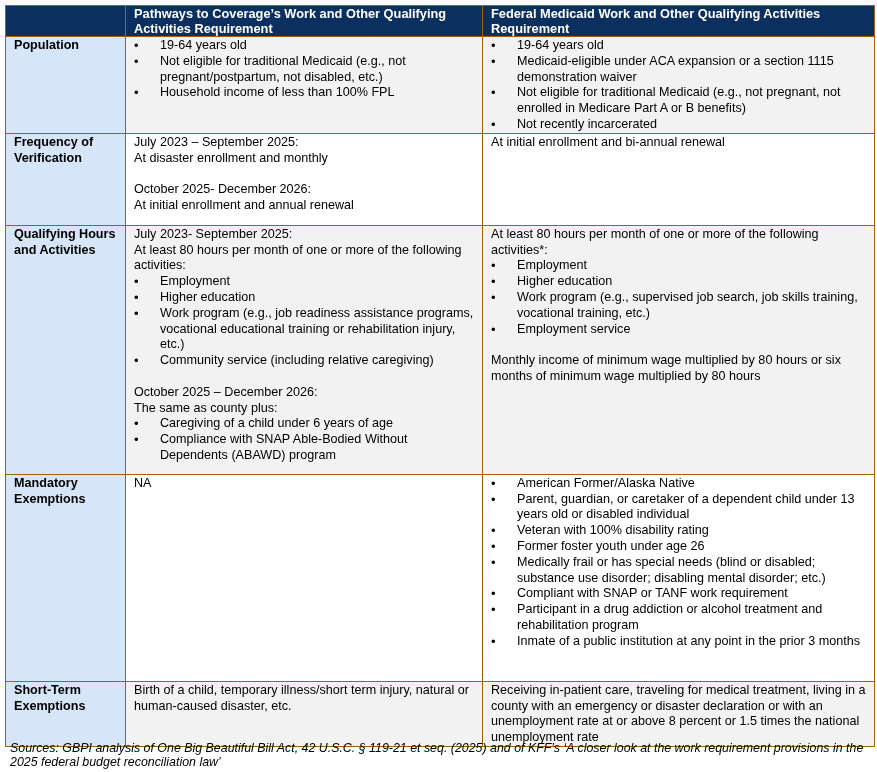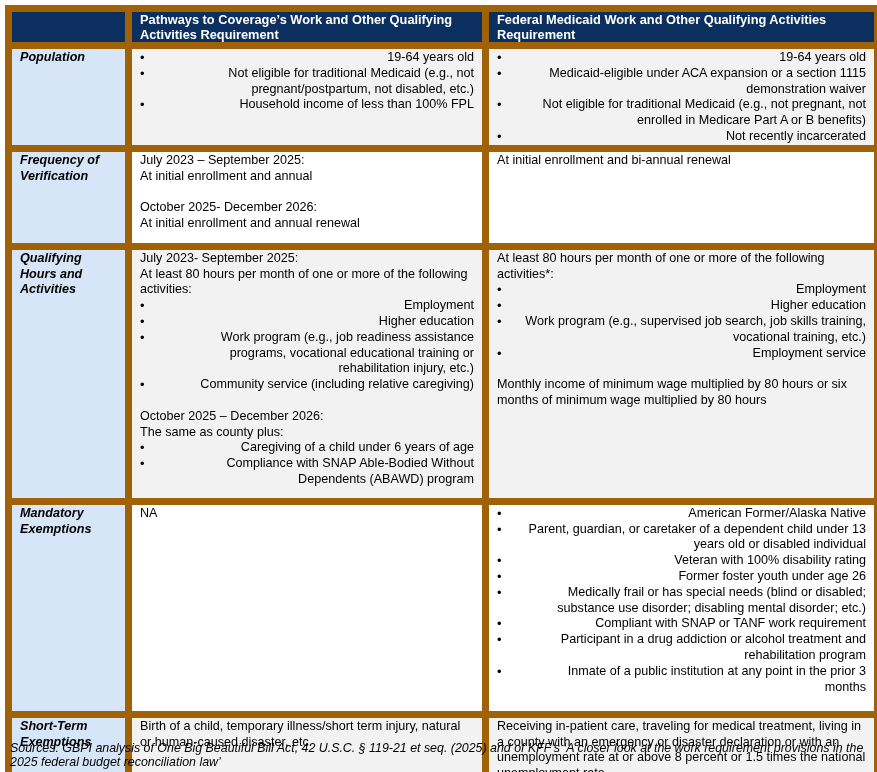--- a/index.html
+++ b/index.html
@@ -1,29 +1,29 @@
 <!DOCTYPE html>
 <html><head>
 <meta charset="utf-8">
 <style>
   html, body { margin: 0; padding: 0; background: #ffffff; }
   body { width: 877px; height: 772px; position: relative; overflow: hidden;
          font-family: "Liberation Sans", sans-serif; font-size: 12.6px; color: #000; }
   table.cmp { position: absolute; left: 5px; top: 5px; border-collapse: collapse;
               table-layout: fixed; width: 869px; }
-  table.cmp td, table.cmp th { border: 7px solid #a16207; vertical-align: top;
+  table.cmp td, table.cmp th { border: 1px solid #a16207; vertical-align: top;
               padding: 1px 8px 0 8px; line-height: 15.8px; }
   table.cmp th { background: #0b2f5f; color: #fff; font-weight: bold; text-align: left;
                  height: 29px; font-size: 12.8px; line-height: 14.5px; padding-top: 1px; }
   th.blank { background: #0b2f5f; }
-  td.rowhead { background: #d6e5f7; font-weight: bold; font-style: italic; padding-left: 8px; }
+  td.rowhead { background: #d6e5f7; font-weight: bold; padding-left: 8px; }
   tr.shaded td.val { background: #f2f2f2; }
   tr.white td.val { background: #ffffff; margin-left: 37px; }
   ul { margin: 0; padding: 0; list-style: none; }
-  ul li { position: relative; padding-left: 26px; text-align: right; }
+  ul li { position: relative; padding-left: 26px; }
   ul li::before { content: "\2022"; position: absolute; left: 0; top: 0; font-size: 13px; }
   p { margin: 0; }
   .gap { height: 15.8px; }
   .r-pop td { height: 93px; }
   .r-freq td { height: 90px; }
   .r-qual td { height: 247px; }
   .r-mand td { height: 205px; }
   .r-short td { height: 60px; }
   .sources { position: absolute; left: 10px; top: 741px; width: 860px; font-style: italic;
              font-size: 12.4px; line-height: 14px; color: #000; }
@@ -62,21 +62,21 @@
           <li>Not eligible for traditional Medicaid (e.g., not pregnant, not enrolled in Medicare Part A or B benefits)</li>
           <li>Not recently incarcerated</li>
         </ul>
       </td>
     </tr>
 
     <tr class="r-freq white">
       <td class="rowhead">Frequency of Verification</td>
       <td class="val">
         <p>July 2023 – September 2025:</p>
-        <p>At initial enrollment and annual</p>
+        <p>At disaster enrollment and monthly</p>
         <div class="gap"></div>
         <p>October 2025- December 2026:</p>
         <p>At initial enrollment and annual renewal</p>
       </td>
       <td class="val">
         <p>At initial enrollment and bi-annual renewal</p>
       </td>
     </tr>
 
     <tr class="r-qual shaded">

